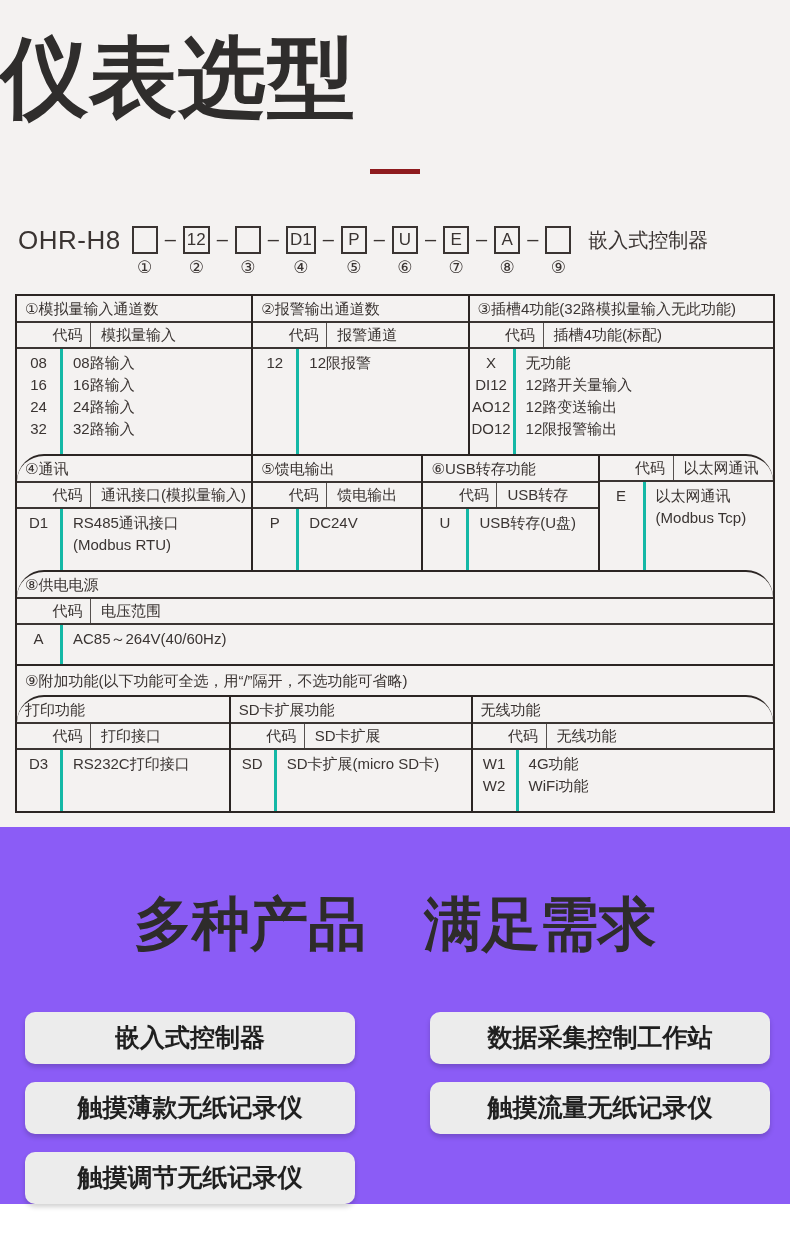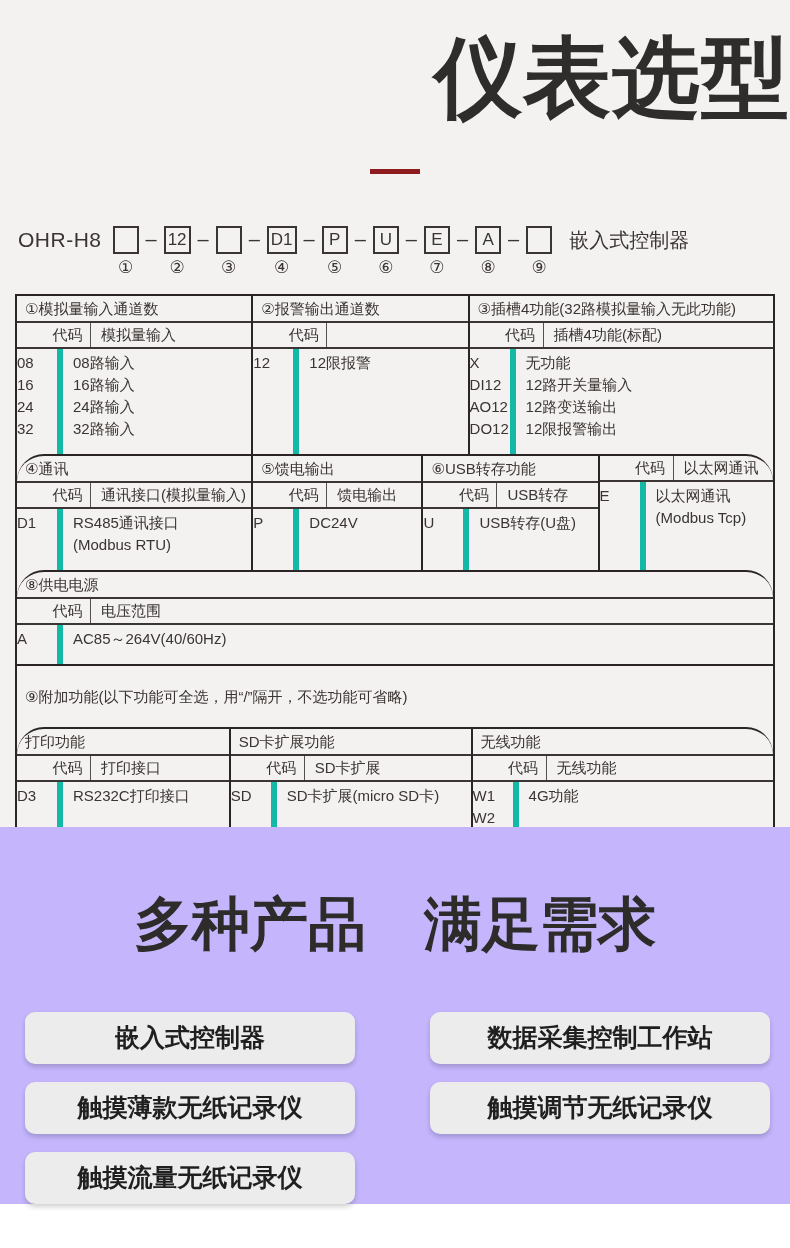--- a/index.html
+++ b/index.html
@@ -5,32 +5,32 @@
   html,body{margin:0;padding:0;}
   body{
     width:790px;height:1248px;
     font-family:"Liberation Sans","DejaVu Sans",sans-serif;
     color:#3a3a3a;background:#ffffff;
   }
   .top-section{
     background:#f4f2f1;height:827px;box-sizing:border-box;overflow:hidden;
   }
   .page-title{
-    margin:0;padding-top:30px;text-align:right;
+    margin:0;padding-top:30px;text-align:left;
     font-size:88px;font-weight:bold;color:#2f2d2c;line-height:1.08;letter-spacing:1px;
   }
   .title-divider{
     width:50px;height:5px;background:#8e1b1e;margin:44px auto 0;
   }
   
   .model-line{
     display:flex;align-items:flex-start;margin:52px 0 40px 18px;
   }
   .model-prefix{
-    font-size:21px;line-height:28px;color:#3a3432;letter-spacing:.5px;margin-right:4px;
+    font-size:26px;line-height:28px;color:#3a3432;letter-spacing:.5px;margin-right:4px;
   }
   .model-slot{position:relative;display:inline-block;margin:0 7px;}
   .model-box{
     box-sizing:border-box;min-width:26px;height:28px;padding:0 2px;
     border:2px solid #3a3432;display:flex;align-items:center;justify-content:center;
     font-size:17px;color:#3a3432;background:transparent;
   }
   .model-num{
     position:absolute;top:33px;left:50%;transform:translateX(-50%);
     font-size:17px;color:#3a3432;line-height:1;
@@ -49,30 +49,30 @@
     padding:3px 8px 2px;line-height:20px;border-bottom:2px solid #3b3533;white-space:nowrap;overflow:hidden;
   }
   .sec-cols{display:flex;border-bottom:2px solid #3b3533;}
   .code-h{
     width:46px;flex:0 0 46px;text-align:center;padding:2px 0;line-height:20px;
     border-right:1px solid #55504e;box-sizing:border-box;margin-left:28px;
   }
   .col-h{flex:1;padding:2px 0 2px 10px;line-height:20px;white-space:nowrap;overflow:hidden;}
   .sec-data{display:flex;flex:1;}
   .codes{
-    width:46px;flex:0 0 46px;border-right:6px solid #14b8a6;box-sizing:border-box;
-    text-align:left;padding:3px 0;
+    width:46px;flex:0 0 46px;border-right:3px solid #14b8a6;box-sizing:border-box;
+    text-align:center;padding:3px 0;
   }
   .labels{flex:1;padding:3px 0 14px 10px;}
   .codes div,.labels div{line-height:22px;white-space:pre-line;}
   .note-row{
-    border-top:2px solid #2b2523;padding:20px 8px;line-height:21px;
+    border-top:2px solid #2b2523;padding:4px 8px;line-height:21px;
   }
   
-  .bottom-section{background:#c4b5fd;padding-top:64px;}
+  .bottom-section{background:#8b5cf6;padding-top:64px;}
   .products-heading{
     margin:0;text-align:center;font-size:58px;font-weight:bold;color:#2e2c2b;line-height:1.15;
   }
   .product-grid{
     margin:54px 20px 0 25px;
     display:grid;grid-template-columns:330px 340px;column-gap:75px;row-gap:18px;
   }
   .product-button{
     height:52px;border-radius:10px;background:#ececec;
     box-shadow:0 3px 5px rgba(0,0,0,.18);
@@ -159,20 +159,21 @@
             <div>16路输入</div>
             <div>24路输入</div>
             <div>32路输入</div>
           </div>
         </div>
       </div>
       <div class="sec" style="width:28.6%">
         <div class="sec-title">②报警输出通道数</div>
         <div class="sec-cols">
           <div class="code-h">代码</div>
+          <div class="col-h">报警通道</div>
         </div>
         <div class="sec-data">
           <div class="codes">
             <div>12</div>
           </div>
           <div class="labels">
             <div>12限报警</div>
           </div>
         </div>
       </div>
@@ -320,30 +321,31 @@
           <div class="code-h">代码</div>
           <div class="col-h">无线功能</div>
         </div>
         <div class="sec-data">
           <div class="codes">
             <div>W1</div>
             <div>W2</div>
           </div>
           <div class="labels">
             <div>4G功能</div>
+            <div>WiFi功能</div>
           </div>
         </div>
       </div>
     </div>
 
   </div>
 </div>
 
 <div class="bottom-section">
   <h2 class="products-heading">多种产品　满足需求</h2>
   <div class="product-grid">
     <div class="product-button">嵌入式控制器</div>
     <div class="product-button">数据采集控制工作站</div>
     <div class="product-button">触摸薄款无纸记录仪</div>
+    <div class="product-button">触摸流量无纸记录仪</div>
     <div class="product-button">触摸调节无纸记录仪</div>
-    <div class="product-button">触摸流量无纸记录仪</div>
   </div>
 </div>
 
 </body></html>

